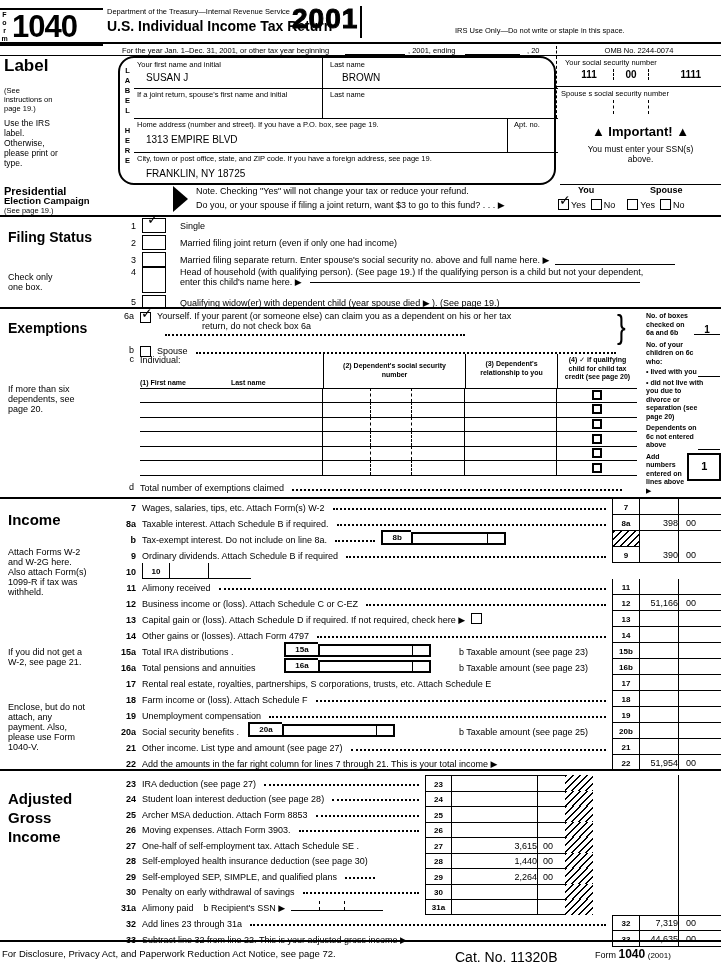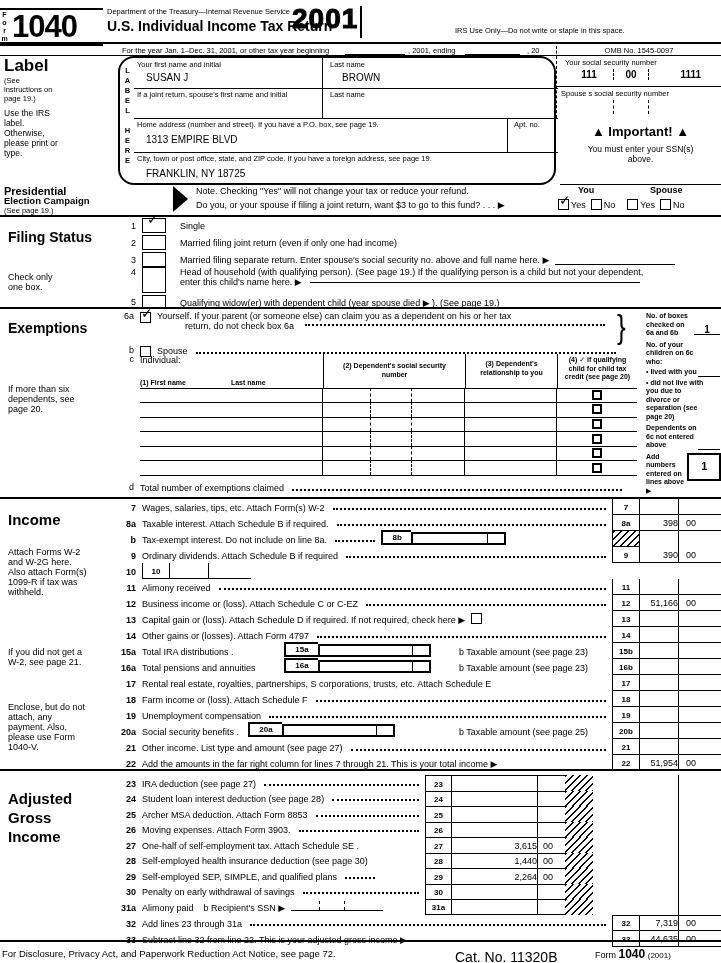--- a/index.html
+++ b/index.html
@@ -53,26 +53,26 @@
   <div class="abs" style="left:360px;top:6px;width:2px;height:32px;background:#000"></div>
   <div class="abs sm" style="left:455px;top:26px">IRS Use Only—Do not write or staple in this space.</div>
 </div>
 
 <div class="abs" style="left:0;top:42px;width:721px;height:14px;border-top:2px solid #000;border-bottom:1.5px solid #000;box-sizing:border-box">
   <span class="abs sm" style="left:122px;top:2px">For the year Jan. 1–Dec. 31, 2001, or other tax year beginning</span>
   <span class="abs" style="left:345px;top:10px;width:60px;border-bottom:1px solid #000"></span>
   <span class="abs sm" style="left:408px;top:2px">, 2001, ending</span>
   <span class="abs" style="left:465px;top:10px;width:55px;border-bottom:1px solid #000"></span>
   <span class="abs sm" style="left:527px;top:2px">, 20</span>
-  <div class="abs sm" style="left:556px;top:2px;width:165px;text-align:center;border-left:1.5px dashed #000;height:12px;box-sizing:border-box">OMB No. 1545-0097</div>
+  <div class="abs sm" style="left:556px;top:2px;width:165px;text-align:center;border-left:1.5px dashed #000;height:12px;box-sizing:border-box">OMB No. 2244-0074</div>
 </div>
 
 <div class="abs" style="left:4px;top:56px;width:110px">
   <div class="b" style="font-size:17px">Label</div>
-  <div class="sm" style="width:55px;margin-top:0">(See instructions on page 19.)</div>
+  <div class="sm" style="width:55px;margin-top:10px">(See instructions on page 19.)</div>
   <div style="width:62px;margin-top:5px;font-size:8.5px">Use the IRS label. Otherwise, please print or type.</div>
 </div>
 
 <div class="abs" style="left:118px;top:56px;width:438px;height:129px;border:2px solid #000;border-radius:16px;box-sizing:border-box">
   <div class="abs vlabel" style="left:3px;top:8px;height:115px">LABEL HERE</div>
 
   <div class="abs" style="left:14px;top:30px;width:424px;height:0;border-top:1.5px solid #000"></div>
   <div class="abs" style="left:14px;top:60px;width:424px;height:0;border-top:1.5px solid #000"></div>
   <div class="abs" style="left:14px;top:94px;width:424px;height:0;border-top:1.5px solid #000"></div>
   <div class="abs" style="left:202px;top:0;width:0;height:60px;border-left:1.5px solid #000"></div>
@@ -183,21 +183,21 @@
   <div class="abs" style="left:8px;top:75px;width:70px">If more than six dependents, see page 20.</div>
 
   <div class="abs" style="left:115px;top:2px;width:525px">
     <div class="row" style="align-items:flex-start">
       <span class="lnum" style="font-weight:normal;width:25px">6a</span>
       <span class="cb" style="margin-top:1px">
           <span class="ck">✓</span>
         </span>
       <span style="margin-left:6px;width:460px;display:inline-block">
         <span>Yourself. If your parent (or someone else) can claim you as a dependent on his or her tax</span><br>
-        <span style="margin-left:28px">return, do not check box 6a</span>
+        <span style="margin-left:45px">return, do not check box 6a</span>
         <span class="leader" style="display:inline-block;width:300px"></span>
       </span>
       <span style="font-size:26px;transform:scaleY(1.3);margin-top:0">}</span>
     </div>
     <div class="row" style="height:14px;margin-top:1px">
       <span class="lnum" style="font-weight:normal;width:25px">b</span>
       <span class="cb"></span>
       <span style="margin-left:6px;padding-bottom:1px">Spouse</span>
       <span class="leader" style="max-width:420px"></span>
     </div>

